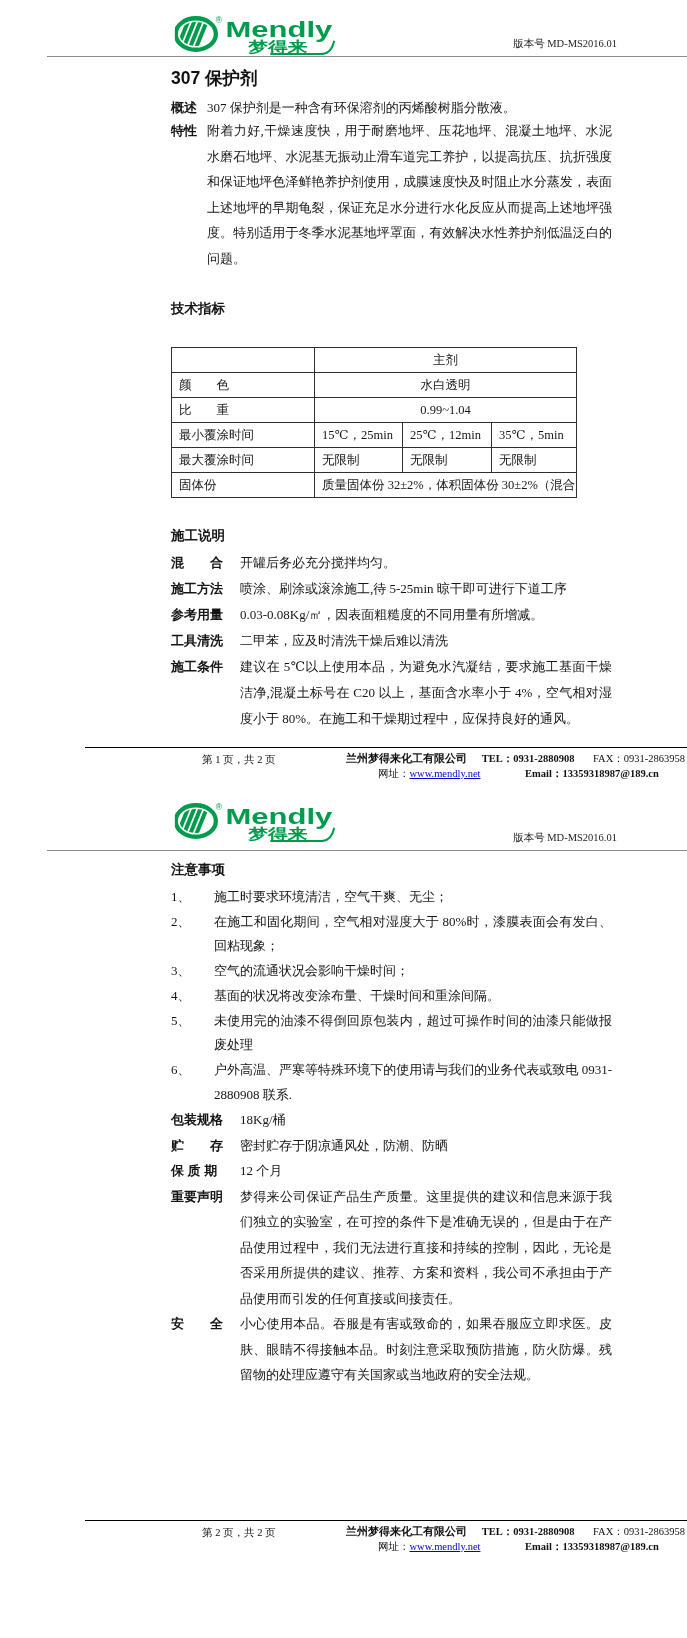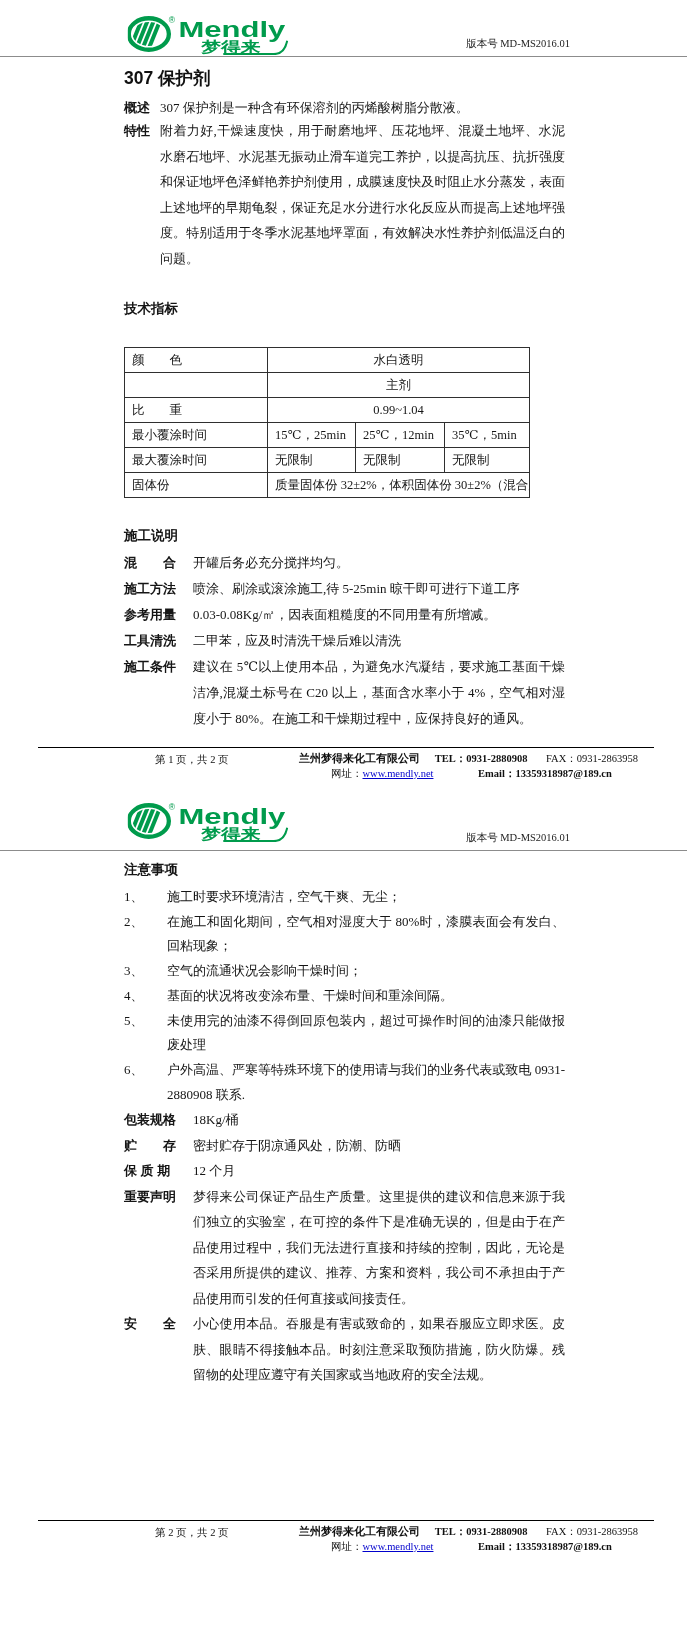--- a/index.html
+++ b/index.html
@@ -2,21 +2,21 @@
 <html><head>
 <meta charset="utf-8">
 <style>
   * { box-sizing: border-box; }
   html,body { margin:0; padding:0; }
   body {
     width:687px; background:#ffffff; color:#151515;
     font-family:"Liberation Serif","DejaVu Serif",serif;
     font-size:13px;
   }
-  .sheet { width:687px; }
+  .sheet { width:687px;padding-left:47px; }
   .page { position:relative; width:687px; overflow:hidden; background:#fff; }
   .page--one { height:780px; }
   .page--two { height:858px; }
 
   
   .page-header { position:relative; height:57px; padding:13px 117px 0 124px; border-bottom:1px solid #8c8c8c; }
   .page--two .page-header { height:71px; padding-top:20px; }
   .brand-logo { display:block; width:168px; height:42px; }
   .version-label { position:absolute; right:117px; bottom:5px; font-size:10.5px; color:#1c1c1c; }
 
@@ -125,26 +125,26 @@
 
     <table class="spec-table">
       <colgroup>
           <col style="width:143px">
           <col style="width:88px">
           <col style="width:89px">
           <col style="width:85px">
         </colgroup>
       <tbody>
         <tr>
+          <td></td>
+          <td class="c" colspan="3">主剂</td>
+        </tr>
+        <tr>
           <td>颜　　色</td>
           <td class="c" colspan="3">水白透明</td>
-        </tr>
-        <tr>
-          <td></td>
-          <td class="c" colspan="3">主剂</td>
         </tr>
         <tr>
           <td>比　　重</td>
           <td class="c" colspan="3">0.99~1.04</td>
         </tr>
         <tr>
           <td>最小覆涂时间</td>
           <td>15℃，25min</td>
           <td>25℃，12min</td>
           <td>35℃，5min</td>

